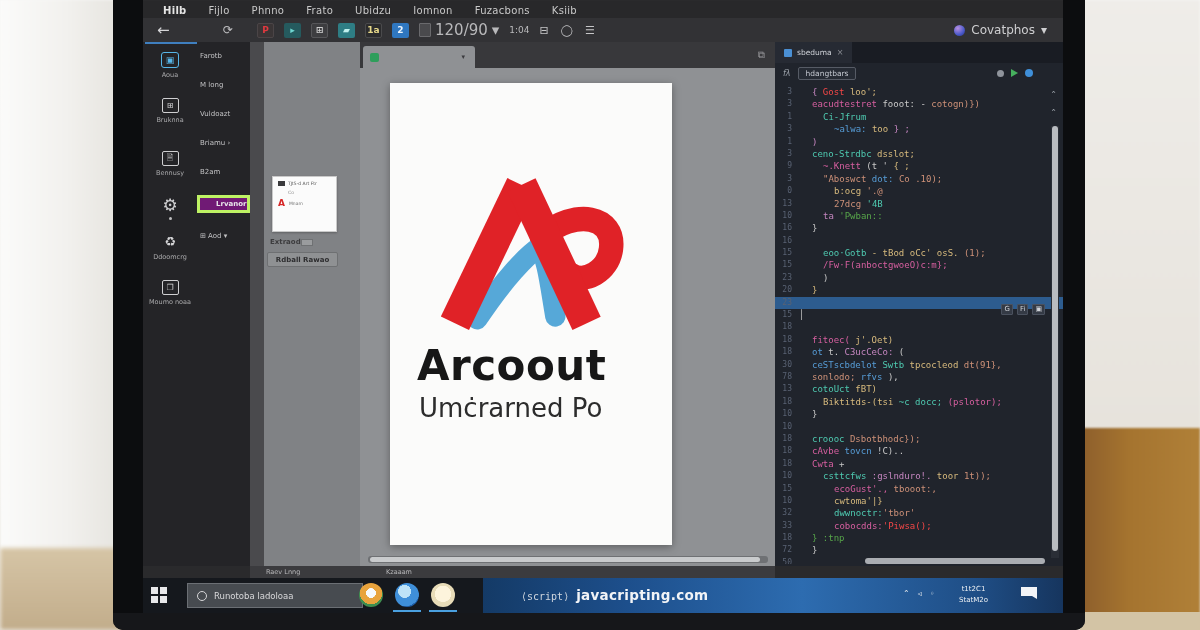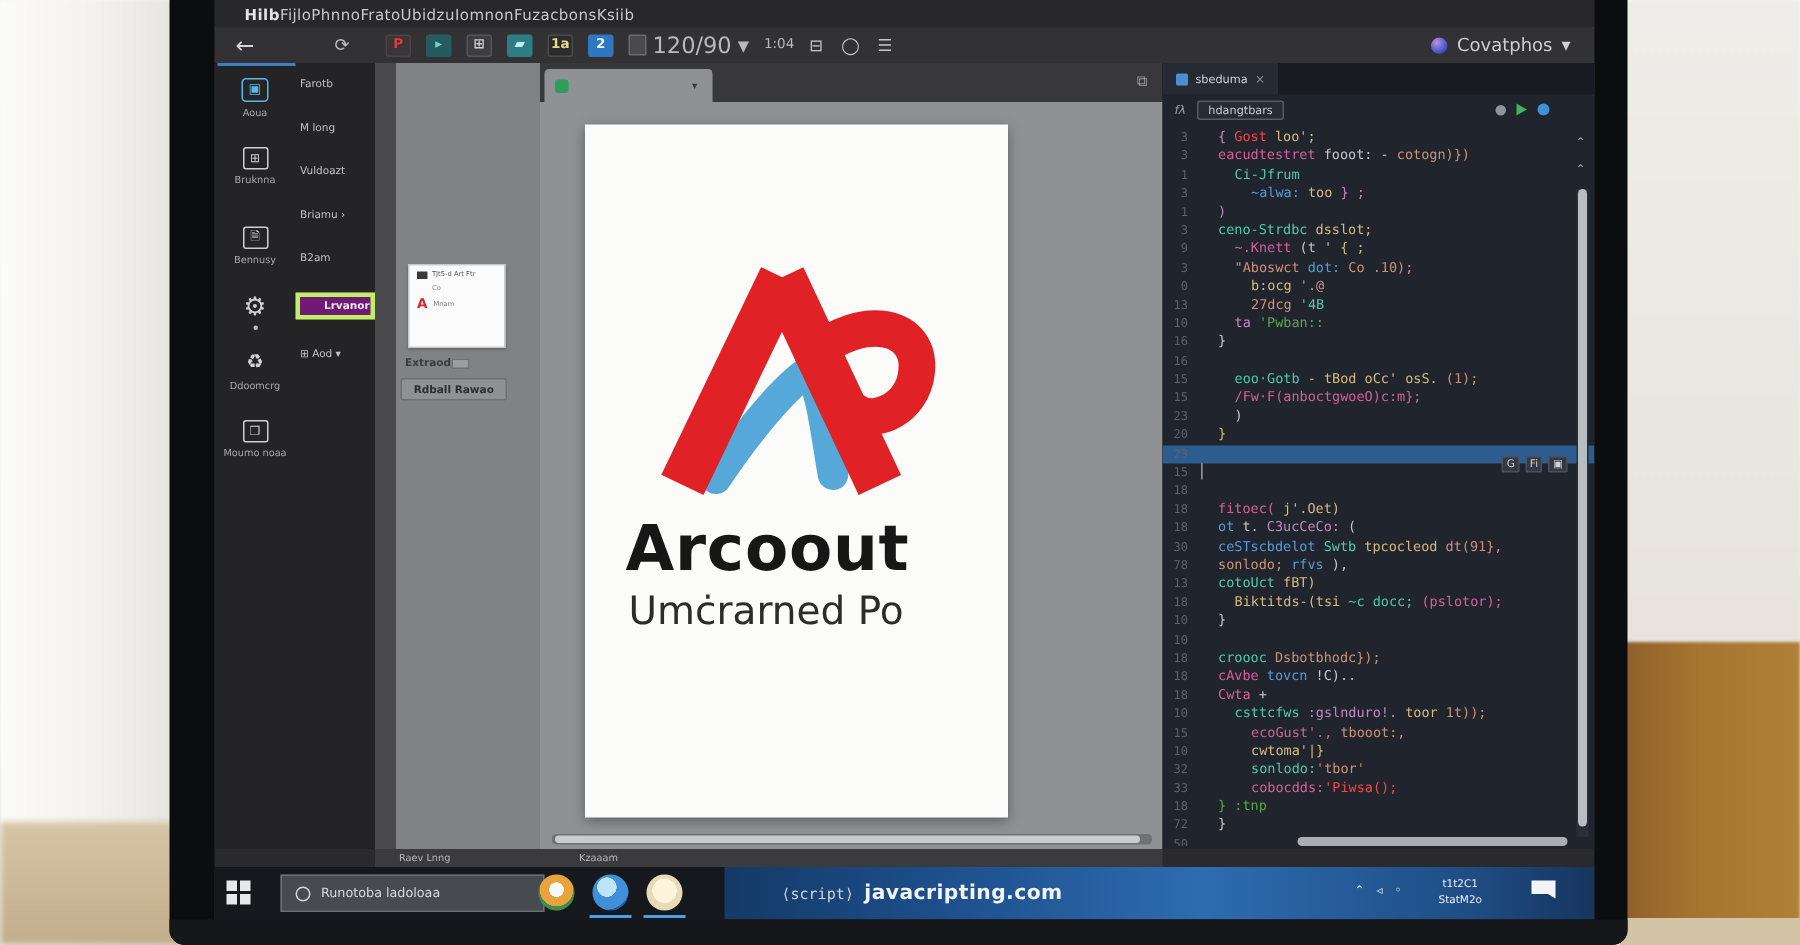--- a/index.html
+++ b/index.html
@@ -15,21 +15,21 @@
   .bg-wood-right { position:absolute; left:1082px; top:428px; width:118px; height:202px;
     background:linear-gradient(90deg,#8e5f2c,#a5742f 40%,#b08038); filter:blur(1px); }
   .bg-table-right { position:absolute; left:1080px; top:612px; width:120px; height:18px; background:#d3c4a5; }
 
   
   .bezel { position:absolute; left:113px; top:0; width:972px; height:630px; background:#0c0d0f; border-radius:0 0 10px 10px; }
   .screen { position:absolute; left:143px; top:0; width:920px; height:613px; background:#2a2a2c; overflow:hidden; }
 
   
   .menubar { position:absolute; left:0; top:1px; width:920px; height:18px; background:#28282a;
-    display:flex; align-items:center; padding-left:20px; }
+    display:flex; align-items:center; gap:22px; padding-left:20px; }
   .menubar .mi { font-size:10px; color:#c9c9c9; letter-spacing:.3px; }
   .menubar .mi:first-child { font-weight:bold; color:#e4e4e4; }
 
   
   .toolbar { position:absolute; left:0; top:18px; width:920px; height:24px; background:#323235;
     display:flex; align-items:center; color:#c7c7c9; }
   .tb-back { position:absolute; left:14px; font-size:15px; color:#d6d6d8; }
   .tb-sync { position:absolute; left:80px; font-size:12px; color:#bdbdbf; }
   .tb-icons { position:absolute; left:114px; display:flex; align-items:center; gap:10px; }
   .tbi { width:17px; height:15px; border-radius:2px; display:flex; align-items:center; justify-content:center;
@@ -453,21 +453,21 @@
           <div class="cl">
             <span class="ln">15</span>
             <span class="ct" style="padding-left: 35px;"><span class="tok-m">ecoGust'., </span><span class="tok-o">tbooot:,</span></span>
           </div>
           <div class="cl">
             <span class="ln">10</span>
             <span class="ct" style="padding-left: 35px;"><span class="tok-y">cwtoma'|}</span></span>
           </div>
           <div class="cl">
             <span class="ln">32</span>
-            <span class="ct" style="padding-left: 35px;"><span class="tok-t">sonlodo:</span><span class="tok-o">'tbor'</span></span>
+            <span class="ct" style="padding-left: 35px;"><span class="tok-t">dwwnoctr:</span><span class="tok-o">'tbor'</span></span>
           </div>
           <div class="cl">
             <span class="ln">33</span>
             <span class="ct" style="padding-left: 35px;"><span class="tok-m">cobocdds:</span><span class="tok-r">'Piwsa();</span></span>
           </div>
           <div class="cl">
             <span class="ln">18</span>
             <span class="ct" style="padding-left: 13px;"><span class="tok-g">} :tnp</span></span>
           </div>
           <div class="cl">

